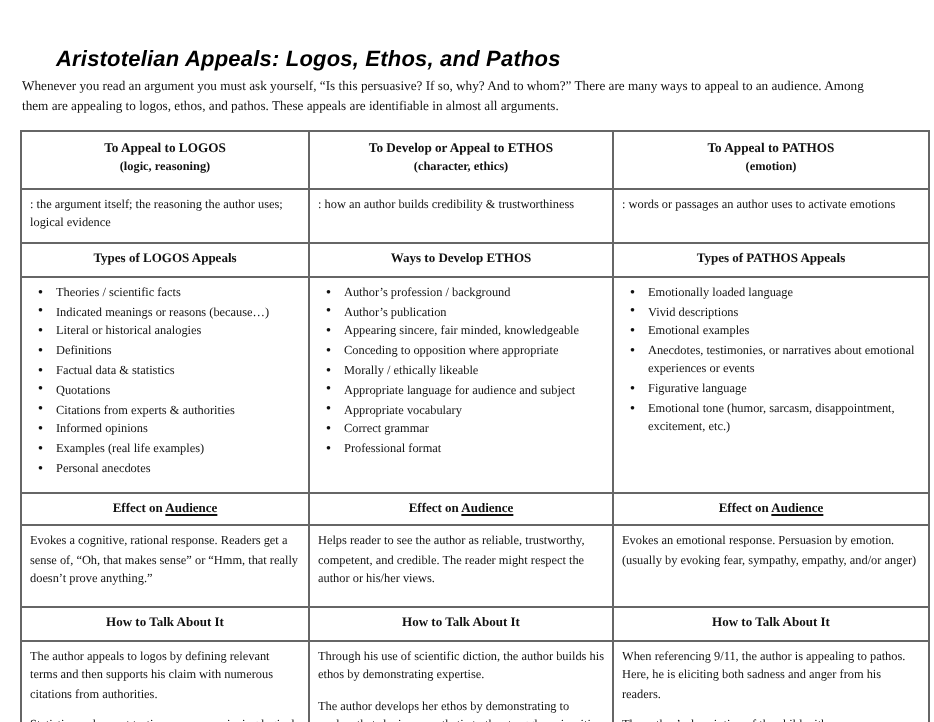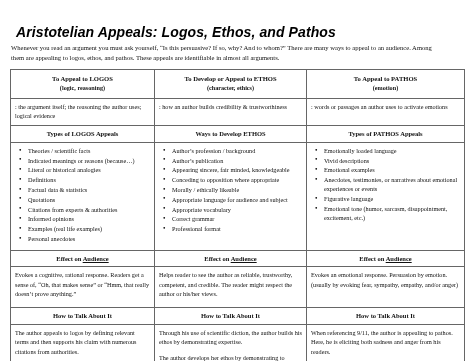--- a/index.html
+++ b/index.html
@@ -16,25 +16,25 @@
   }
   .page {
     width: 467px;
     height: 361px;
     box-sizing: border-box;
     padding: 24px 28px 0 10px;
     position: relative;
   }
   .doc-title {
     font-family: "Liberation Sans", "DejaVu Sans", sans-serif;
-    font-size: 14px;
+    font-size: 11px;
     font-weight: bold;
     font-style: italic;
     letter-spacing: 0.1px;
-    margin: 0 0 3px 6px;
+    margin: 0 0 3px 18px;
     color: #000;
   }
   .intro {
     font-size: 6.6px;
     line-height: 1.52;
     margin: 0 0 6px 1px;
     color: #111;
     text-align: left;
   }
   table.appeals {

